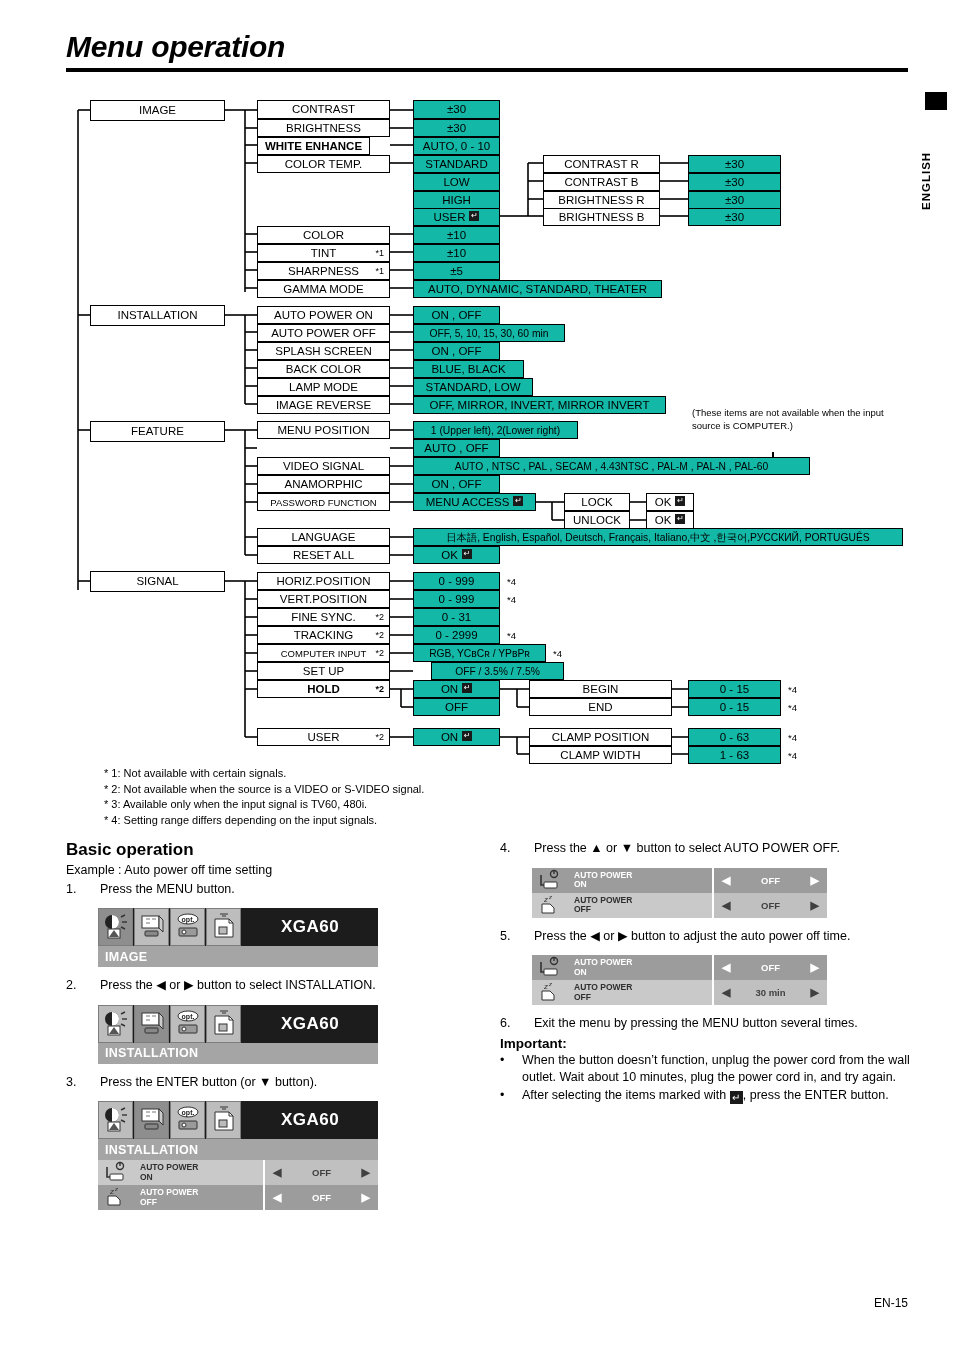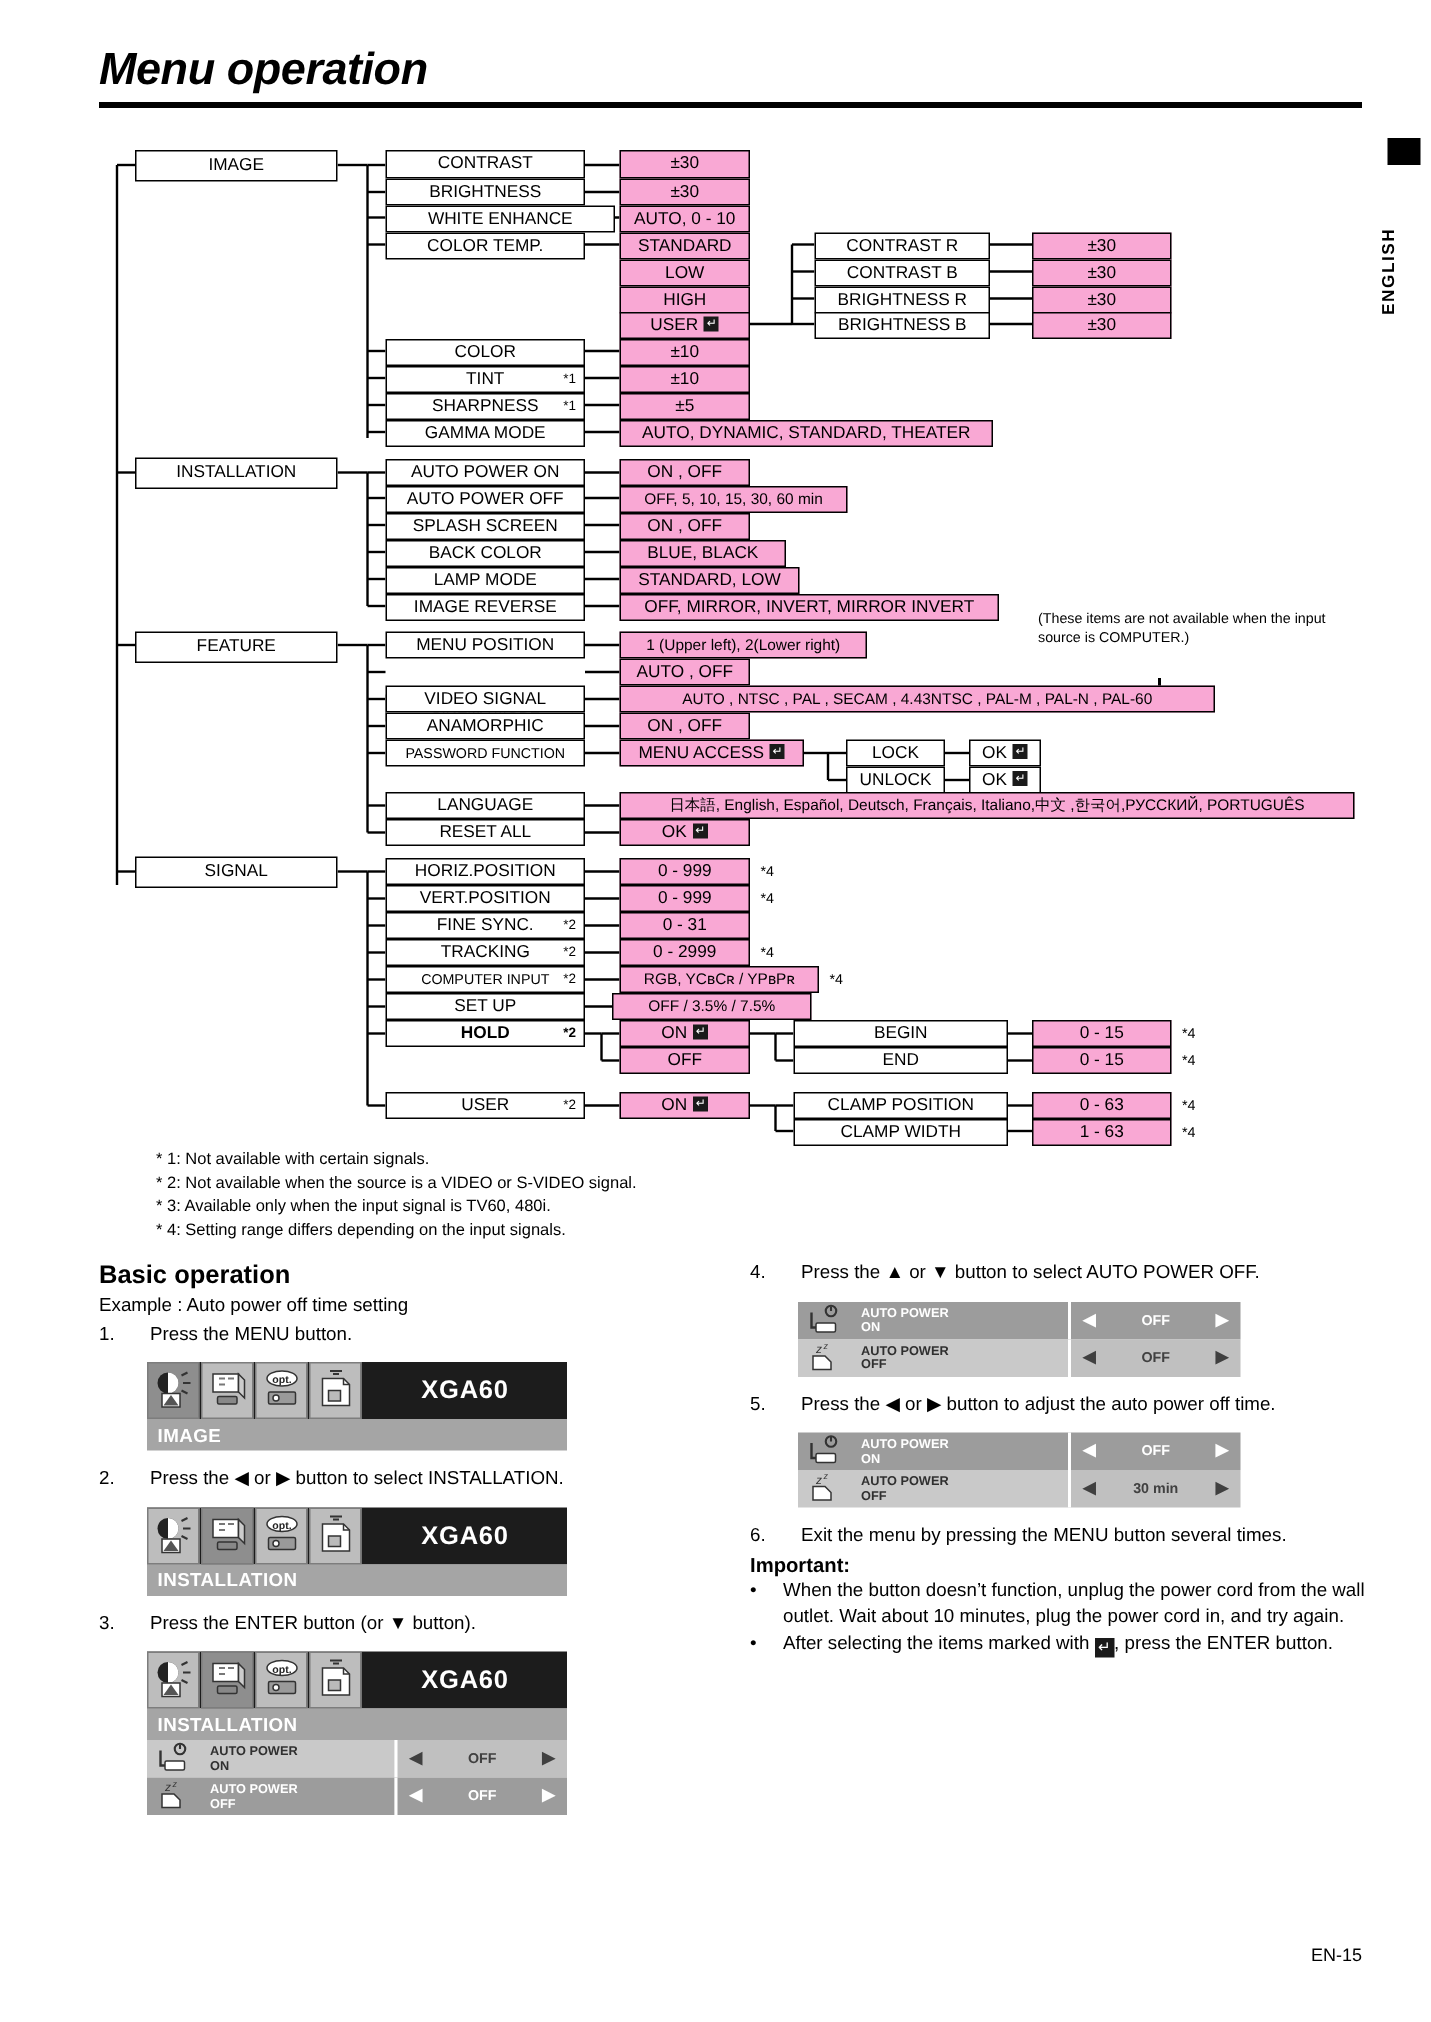--- a/index.html
+++ b/index.html
@@ -45,21 +45,21 @@
     position:absolute;
     border:1.6px solid #000;
     background:#fff;
     font-size:11.5px;
     line-height:15px;
     text-align:center;
     white-space:nowrap;
     display:flex; align-items:center; justify-content:center;
     overflow:hidden;
   }
-  .bx.gray { background:#f9a8d4; }
+  .bx.gray { background:#14b8a6; }
   .bx.tiny { font-size:9.5px; }
   .bx.sm { font-size:10.3px; }
   .bx .ast {
     position:absolute; right:5px; top:50%; transform:translateY(-50%);
     font-size:9px;
   }
   .entglyph {
     display:inline-block;
     width:10px; height:10px; margin-left:4px;
     background:#1a1a1a; color:#fff;
@@ -286,21 +286,21 @@
   </svg>
 
   <div class="bx" style="left:90px;  top:100px; width:135px; height:21px;">IMAGE</div>
 
   <div class="bx" style="left:257px; top:100px; width:133px; height:19px;">CONTRAST</div>
   <div class="bx gray" style="left:413px; top:100px; width:87px; height:19px;">±30</div>
 
   <div class="bx" style="left:257px; top:119px; width:133px; height:18px;">BRIGHTNESS</div>
   <div class="bx gray" style="left:413px; top:119px; width:87px; height:18px;">±30</div>
 
-  <div class="bx" style="left:257px; top:137px; width:153px; height:18px;">WHITE ENHANCE</div>
+  <div class="bx" style="left:257px; top:137px; width:113px; height:18px;font-weight:bold;">WHITE ENHANCE</div>
   <div class="bx gray" style="left:413px; top:137px; width:87px; height:18px;">AUTO, 0 - 10</div>
 
   <div class="bx" style="left:257px; top:155px; width:133px; height:18px;">COLOR TEMP.</div>
   <div class="bx gray" style="left:413px; top:155px; width:87px; height:18px;">STANDARD</div>
   <div class="bx gray" style="left:413px; top:173px; width:87px; height:18px;">LOW</div>
   <div class="bx gray" style="left:413px; top:191px; width:87px; height:18px;">HIGH</div>
   <div class="bx gray" style="left:413px; top:208px; width:87px; height:18px;">
     <span>USER</span>
       <span class="entglyph"></span>
   </div>
@@ -420,21 +420,21 @@
   <div class="footmark" style="left:507px; top:630px;">*4</div>
 
   <div class="bx tiny" style="left:257px; top:644px; width:133px; height:18px;">
     <span>COMPUTER INPUT</span>
     <span class="ast">*2</span>
   </div>
   <div class="bx gray sm" style="left:413px; top:644px; width:133px; height:18px;">RGB, YCʙCʀ / YPʙPʀ</div>
   <div class="footmark" style="left:553px; top:648px;">*4</div>
 
   <div class="bx" style="left:257px; top:662px; width:133px; height:18px;">SET UP</div>
-  <div class="bx gray sm" style="left:408px; top:662px; width:133px; height:18px;">OFF / 3.5% / 7.5%</div>
+  <div class="bx gray sm" style="left:431px; top:662px; width:133px; height:18px;">OFF / 3.5% / 7.5%</div>
 
   <div class="bx" style="left:257px; top:680px; width:133px; height:18px;font-weight:bold;">
     <span>HOLD</span>
     <span class="ast">*2</span>
   </div>
   <div class="bx gray" style="left:413px; top:680px; width:87px; height:18px;">
     <span>ON</span>
       <span class="entglyph"></span>
   </div>
   <div class="bx gray" style="left:413px; top:698px; width:87px; height:18px;">OFF</div>

